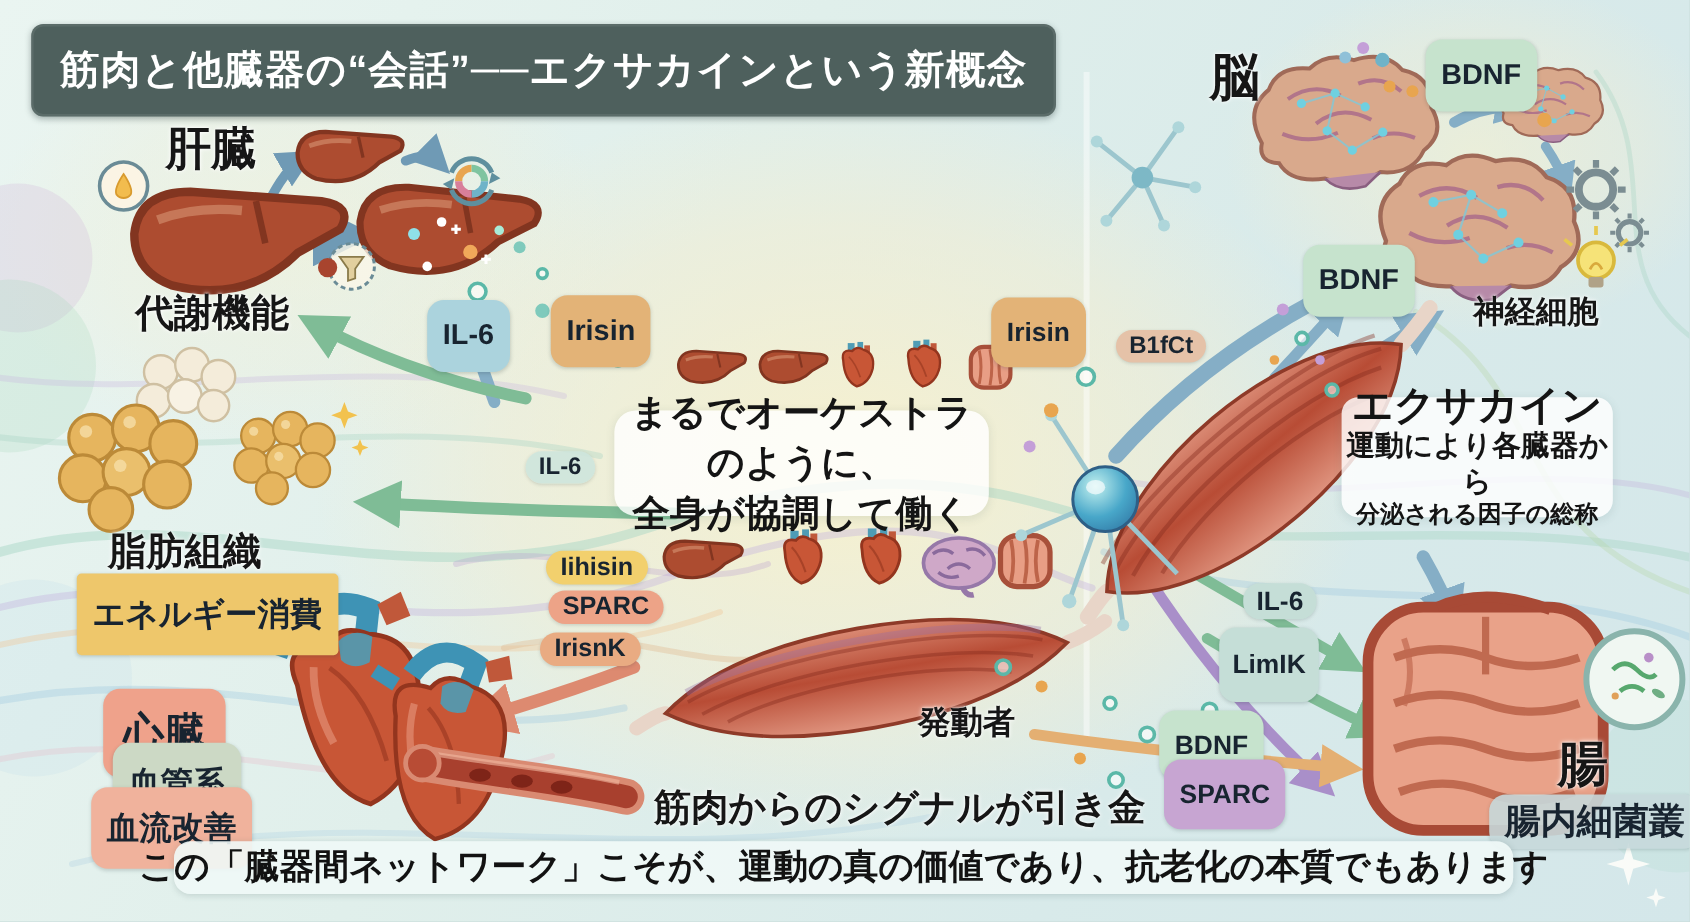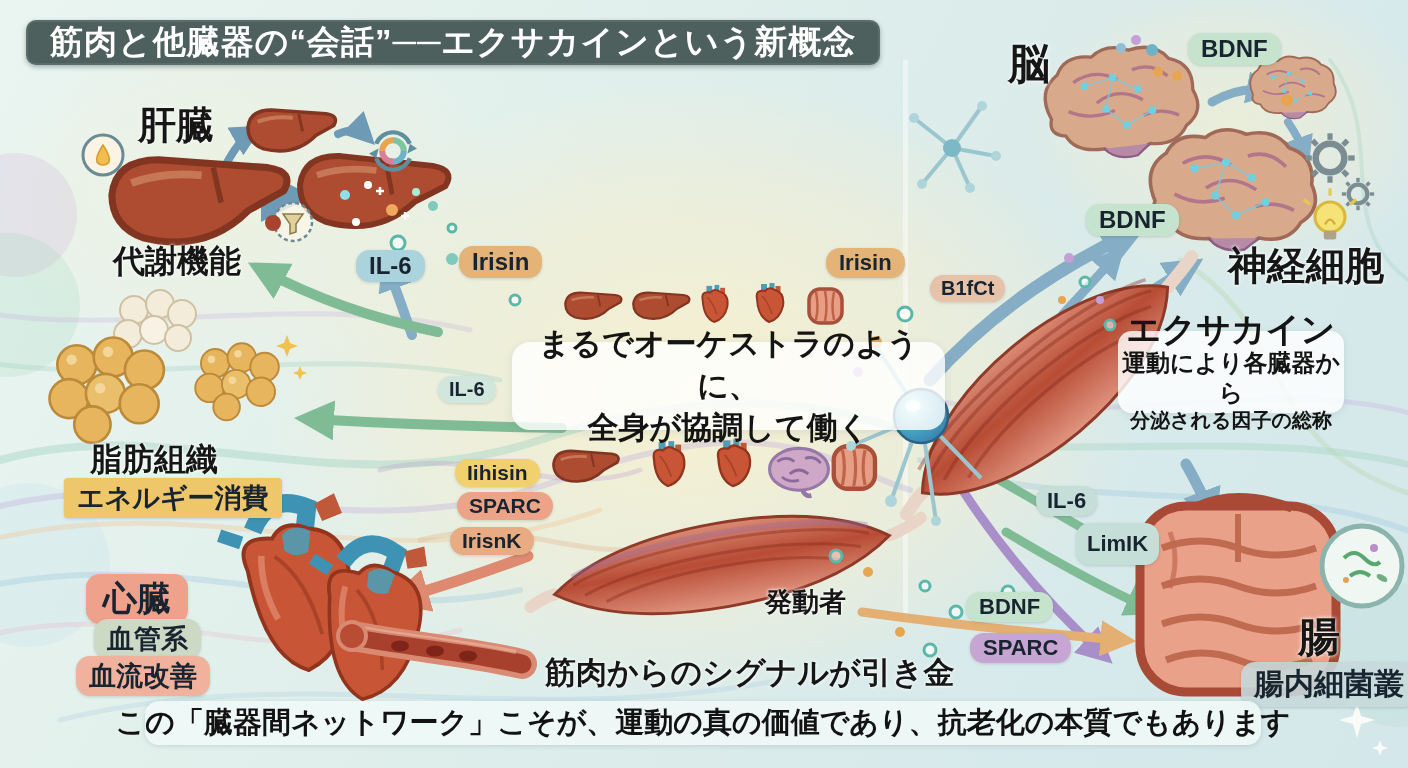--- a/index.html
+++ b/index.html
@@ -8,29 +8,29 @@
     font-family:"Liberation Sans","DejaVu Sans",sans-serif;
     background:linear-gradient(118deg,#eaf5f1 0%,#e0efeb 38%,#d8eaea 70%,#d4e7ea 100%);
   }
   svg{position:absolute;left:0;top:0;}
   .lbl{
     position:absolute;font-weight:bold;color:#161616;white-space:nowrap;line-height:1.05;
     text-shadow:0 0 4px rgba(255,255,255,.9),0 0 2px rgba(255,255,255,.9);
   }
   .badge{
     position:absolute;font-weight:bold;color:#182430;white-space:nowrap;
-    padding:2px 13px;border-radius:14px;box-shadow:0 1px 3px rgba(40,60,60,.18);
+    padding:16px 13px;border-radius:14px;box-shadow:0 1px 3px rgba(40,60,60,.18);
   }
   .panel{
     position:absolute;background:rgba(255,255,255,.82);border-radius:18px;
     box-shadow:0 2px 8px rgba(60,90,90,.12);color:#141414;font-weight:bold;text-align:center;
   }
   .title-banner{
     position:absolute;left:26px;top:20px;background:#4e605d;color:#ffffff;font-weight:bold;
-    font-size:33px;letter-spacing:1px;padding:0 24px;border-radius:10px;
+    font-size:33px;letter-spacing:1px;padding:16px 24px;border-radius:10px;
     box-shadow:0 2px 5px rgba(30,50,50,.35), inset 0 0 0 2px rgba(255,255,255,.08);
     white-space:nowrap;
   }
   .footer-banner{
     position:absolute;left:145px;top:701px;width:1116px;height:44px;
     background:rgba(240,248,247,.9);border-radius:14px;display:flex;align-items:center;justify-content:center;
     font-weight:bold;font-size:29px;color:#121212;box-shadow:0 1px 5px rgba(60,90,90,.18);white-space:nowrap;
   }
 </style>
 </head>
@@ -380,53 +380,53 @@
 <div class="title-banner">筋肉と他臓器の“会話”──エクサカインという新概念</div>
 
 <div class="lbl" style="left:138px;top:106px;font-size:38px;">肝臓</div>
 <div class="lbl" style="left:113px;top:245px;font-size:32px;">代謝機能</div>
 <div class="badge" style="left:356px;top:250px;font-size:24px;background:#abd3dd;">IL-6</div>
 <div class="badge" style="left:459px;top:246px;font-size:24px;background:#e3b377;">Irisin</div>
 
 <div class="lbl" style="left:90px;top:443px;font-size:32px;">脂肪組織</div>
 <div class="badge" style="left:64px;top:478px;font-size:27px;background:#eec76b;border-radius:4px;">エネルギー消費</div>
 
-<div class="badge" style="left:86px;top:574px;font-size:34px;background:#efa28b;padding:2px 17px;">心臓</div>
+<div class="badge" style="left:86px;top:574px;font-size:34px;background:#efa28b;padding:14px 17px;">心臓</div>
 <div class="badge" style="left:94px;top:619px;font-size:27px;background:#ccd9c5;">血管系</div>
 <div class="badge" style="left:76px;top:656px;font-size:27px;background:#f0b29c;">血流改善</div>
 
-<div class="panel" style="left:512px;top:342px;width:433px;height:88px;display:flex;flex-direction:column;align-items:center;justify-content:center;">
+<div class="panel" style="left:512px;top:342px;width:312px;height:88px;display:flex;flex-direction:column;align-items:center;justify-content:center;">
   <div style="font-size:31px;">まるでオーケストラのように、</div>
   <div style="font-size:31px;">全身が協調して働く</div>
 </div>
 
 <div class="badge" style="left:438px;top:376px;font-size:20px;background:rgba(205,228,220,.9);padding:2px 11px;">IL-6</div>
 <div class="badge" style="left:455px;top:459px;font-size:21px;background:#f2d06d;padding:2px 12px;">Iihisin</div>
 <div class="badge" style="left:457px;top:492px;font-size:21px;background:#eda387;padding:2px 12px;">SPARC</div>
 <div class="badge" style="left:450px;top:527px;font-size:21px;background:#e9ab82;padding:2px 12px;">IrisnK</div>
 
 <div class="badge" style="left:826px;top:248px;font-size:22px;background:#e3b377;">Irisin</div>
 <div class="badge" style="left:930px;top:275px;font-size:20px;background:#e5c2a8;padding:2px 11px;">B1fCt</div>
 
 <div class="lbl" style="left:765px;top:588px;font-size:27px;">発動者</div>
 <div class="lbl" style="left:545px;top:657px;font-size:31px;">筋肉からのシグナルが引き金</div>
 
 <div class="lbl" style="left:1008px;top:42px;font-size:42px;">脳</div>
 <div class="badge" style="left:1188px;top:33px;font-size:24px;background:#c6e3cd;">BDNF</div>
 <div class="badge" style="left:1086px;top:204px;font-size:24px;background:#c6e3cd;">BDNF</div>
-<div class="lbl" style="left:1228px;top:246px;font-size:39px;">神経細胞</div>
-
-<div class="panel" style="left:1118px;top:331px;width:226px;height:82px;border-radius:14px;display:flex;flex-direction:column;align-items:center;justify-content:center;">
+<div class="lbl" style="left:1228px;top:246px;font-size:26px;">神経細胞</div>
+
+<div class="panel" style="left:1118px;top:331px;width:226px;height:100px;border-radius:14px;display:flex;flex-direction:column;align-items:center;justify-content:center;">
   <div style="font-size:34px;line-height:1.1;">エクサカイン</div>
   <div style="font-size:24px;line-height:1.25;">運動により各臓器から</div>
   <div style="font-size:20px;line-height:1.25;">分泌される因子の総称</div>
 </div>
 
 <div class="badge" style="left:1036px;top:486px;font-size:22px;background:#c5ded7;padding:2px 11px;">IL-6</div>
-<div class="badge" style="left:1076px;top:523px;font-size:22px;background:#c5ded7;padding:8px 11px;">LimIK</div>
+<div class="badge" style="left:1016px;top:523px;font-size:22px;background:#c5ded7;padding:18px 11px;">LimIK</div>
 <div class="badge" style="left:966px;top:592px;font-size:22px;background:#c6e3cd;">BDNF</div>
 <div class="badge" style="left:970px;top:633px;font-size:22px;background:#c7a5d2;">SPARC</div>
 <div class="lbl" style="left:1298px;top:615px;font-size:42px;">腸</div>
 <div class="badge" style="left:1241px;top:662px;font-size:30px;background:rgba(198,216,218,.9);padding:2px 13px;">腸内細菌叢</div>
 
 <div class="footer-banner">この「臓器間ネットワーク」こそが、運動の真の価値であり、抗老化の本質でもあります</div>
 
 </div>
 
 </body></html>

